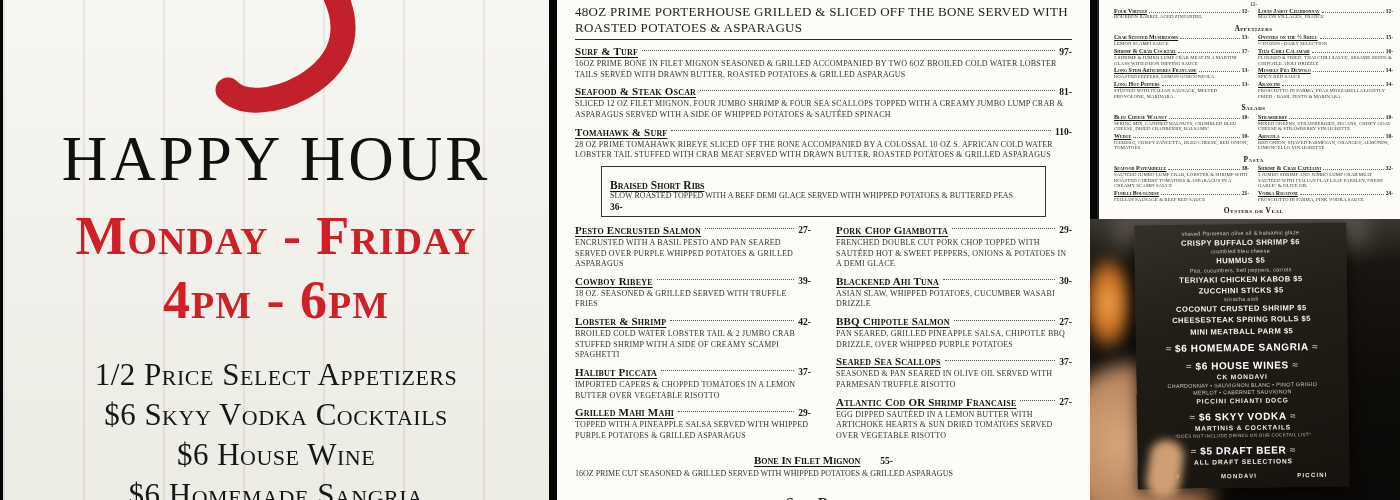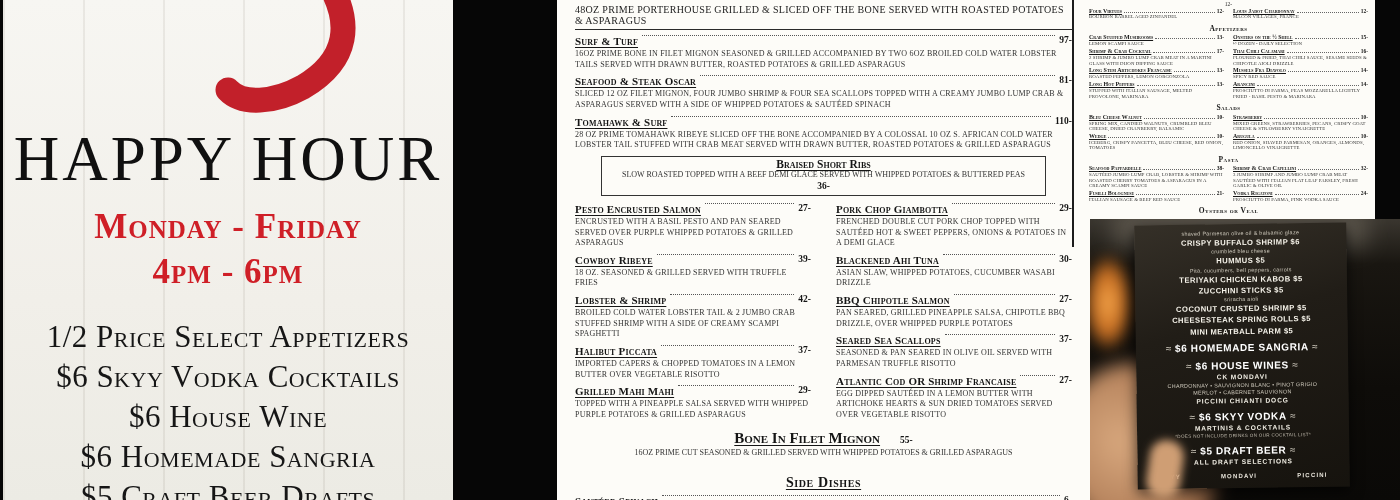--- a/index.html
+++ b/index.html
@@ -1,59 +1,59 @@
 <!DOCTYPE html>
 <html><head>
 <meta charset="utf-8">
 <style>
   *{margin:0;padding:0;box-sizing:border-box}
   html,body{width:1400px;height:500px;overflow:hidden}
   body{background:#000;font-family:"Liberation Serif",serif}
   .collage{position:relative;width:1400px;height:500px;background:#060606;overflow:hidden}
 
   
-  .sign{position:absolute;left:3px;top:0;width:450px;height:500px;text-align:center;color:#141414;
+  .sign{position:absolute;left:3px;top:0;width:546px;height:500px;text-align:center;color:#141414;
     background:
       repeating-linear-gradient(90deg, rgba(110,100,85,.10) 0 2px, rgba(0,0,0,0) 2px 80px),
       linear-gradient(180deg,#f7f6f2 0%,#f1efe9 60%,#ecebe4 100%);}
   .swoosh{position:absolute;left:152px;top:-6px;width:250px;height:132px}
   .sign-title{margin-top:128px;font-size:63px;font-weight:400;letter-spacing:3px;line-height:1;color:#101010}
-  .sign-days,.sign-hours{font-variant:small-caps;color:#cf1f27;font-size:35px;line-height:1;letter-spacing:1px;font-weight:600}
+  .sign-days,.sign-hours{font-variant:small-caps;color:#cf1f27;font-size:54px;line-height:1;letter-spacing:1px;font-weight:600}
   .sign-days{margin-top:18px}
   .sign-hours{margin-top:10px}
   .sign-deals{margin-top:28px}
   .deal{font-variant:small-caps;font-size:31px;line-height:40px;letter-spacing:.5px;color:#161616}
 
   
   .page{position:absolute;background:#fdfcf8;color:#151515;overflow:hidden}
 
   
   .page-center{left:557px;top:0;width:533px;height:500px;padding:4px 18px 0}
-  .note-top{font-size:10px;letter-spacing:.3px;color:#222}
+  .note-top{font-size:13px;letter-spacing:.3px;color:#222}
   .rule{border-bottom:1.2px solid #2a2a2a;margin:3px 0 5px}
   .mi{margin-bottom:5px}
-  .mi-head{display:flex;align-items:flex-start}
+  .mi-head{display:flex;align-items:center}
   .mi-name{font-weight:700;font-variant:small-caps;font-size:11px;line-height:1.2;text-decoration:underline;text-underline-offset:1.5px;letter-spacing:.2px}
   .lead{flex:1;border-bottom:1.3px dotted #555;margin:0 4px 3px;min-width:10px}
   .mi-price{font-size:9.5px;font-weight:600;white-space:pre}
   .mi-desc{font-size:8px;line-height:1.32;color:#333;letter-spacing:.2px;margin-top:1px}
   .sec-head{font-variant:small-caps;font-weight:700;font-size:14px;text-align:center;margin:3px 0 4px;text-decoration:underline;text-underline-offset:2px;letter-spacing:.6px}
-  .feature-box{border:1.5px solid #333;margin:2px 26px 7px;padding:1px 8px 4px;text-align:center}
+  .feature-box{border:1.5px solid #333;margin:2px 26px 7px;padding:12px 8px 4px;}
   .fb-name{font-weight:700;font-variant:small-caps;font-size:11.5px;text-decoration:underline;text-underline-offset:1.5px}
   .fb-desc{font-size:8px;color:#333;margin-top:0}
   .fb-price{font-size:9.5px;font-weight:600;margin-top:2px}
   .two-col{display:flex;gap:25px}
   .col{flex:1;min-width:0}
   .center-line{text-align:center;margin:4px 0 1px}
-  .center-line .nm{font-weight:700;font-variant:small-caps;font-size:15px;text-decoration:underline;text-underline-offset:1.5px}
+  .center-line .nm{font-weight:700;font-variant:small-caps;font-size:11px;text-decoration:underline;text-underline-offset:1.5px}
   .center-line .pr{font-size:9.5px;font-weight:600;margin-left:16px;white-space:pre}
-  .center-desc{font-size:8px;color:#333;text-align:center;margin-bottom:18px}
+  .center-desc{font-size:8px;color:#333;margin-bottom:18px}
 
   
-  .page-right{left:1072px;top:0;width:303px;height:247px;padding:2px 7px 0 15px;border-left:2.5px solid #1c1c1c}
+  .page-right{left:1097px;top:0;width:303px;height:247px;padding:2px 7px 0 15px;border-left:2.5px solid #1c1c1c}
   .partial-price{font-size:5.5px;text-align:center;color:#222;line-height:1}
   .two-col2{display:flex;gap:9px}
   .col2{flex:1;min-width:0}
   .m2{margin-bottom:1.5px}
   .m2-head{display:flex;align-items:baseline}
   .m2-name{font-weight:700;font-variant:small-caps;font-size:6px;line-height:1.15;text-decoration:underline;text-underline-offset:1px}
   .lead2{flex:1;border-bottom:1px dotted #666;margin:0 2px 1px;min-width:5px}
   .m2-price{font-size:5.5px;font-weight:600;white-space:pre}
   .m2-desc{font-size:4.8px;line-height:1.14;color:#333;letter-spacing:.1px}
   .sec2{font-variant:small-caps;font-weight:700;font-size:7.5px;text-align:center;margin:2.5px 0 1.5px;letter-spacing:.5px}

